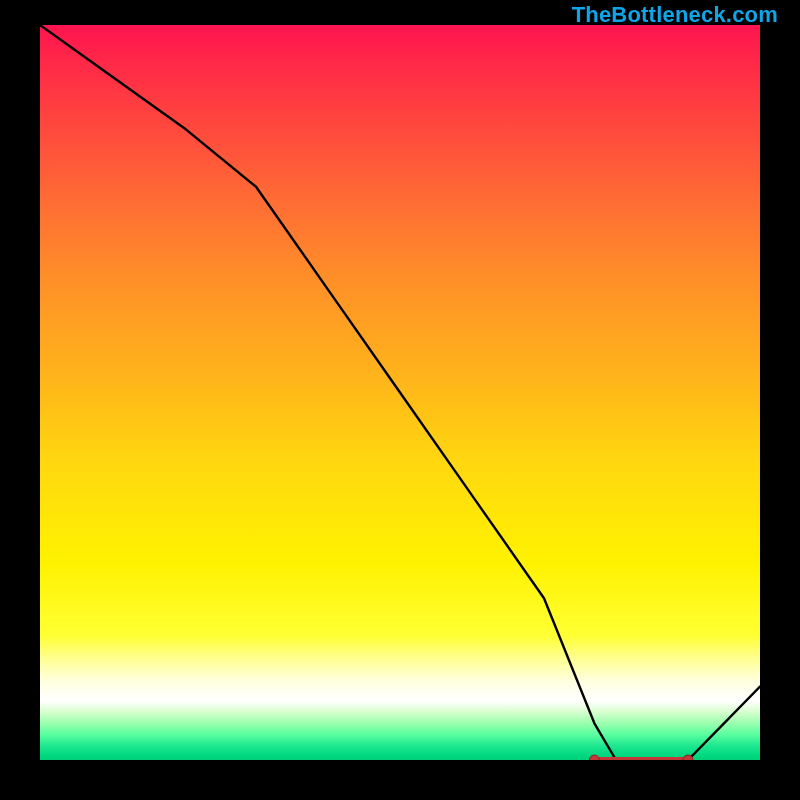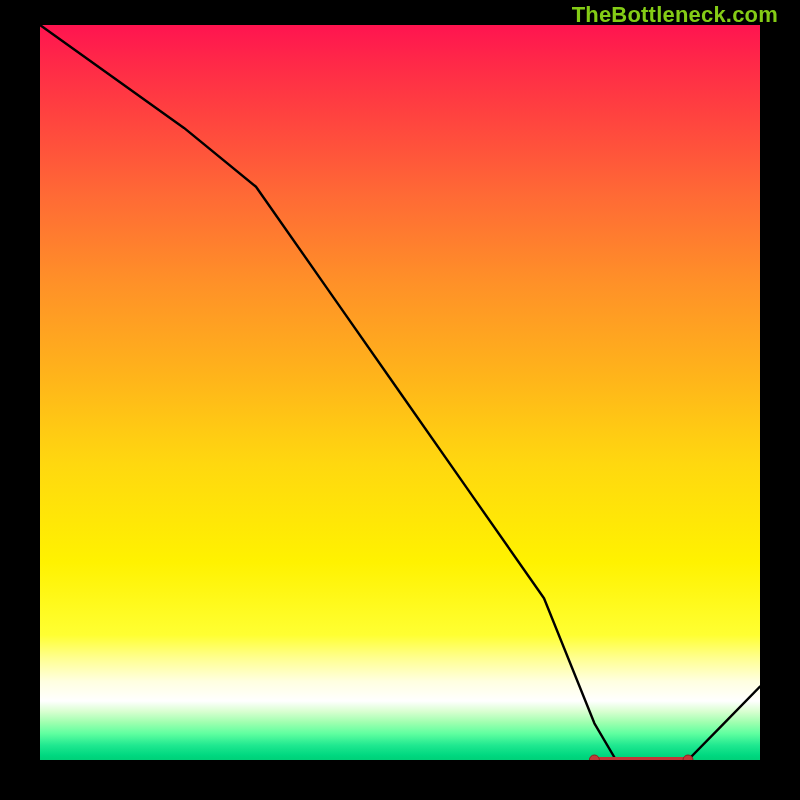--- a/index.html
+++ b/index.html
@@ -8,21 +8,21 @@
     height: 800px;
     background: #000;
     position: relative;
     font-family: Arial, Helvetica, sans-serif;
     overflow: hidden;
   }
   .watermark {
     position: absolute;
     top: 2px;
     right: 22px;
-    color: #84cc16;
+    color: #0ea5e9;
     font-size: 22px;
     font-weight: 600;
     letter-spacing: 0.2px;
     z-index: 30;
   }
   .plot-frame {
     position: absolute;
     left: 40px;
     top: 25px;
     width: 720px;

